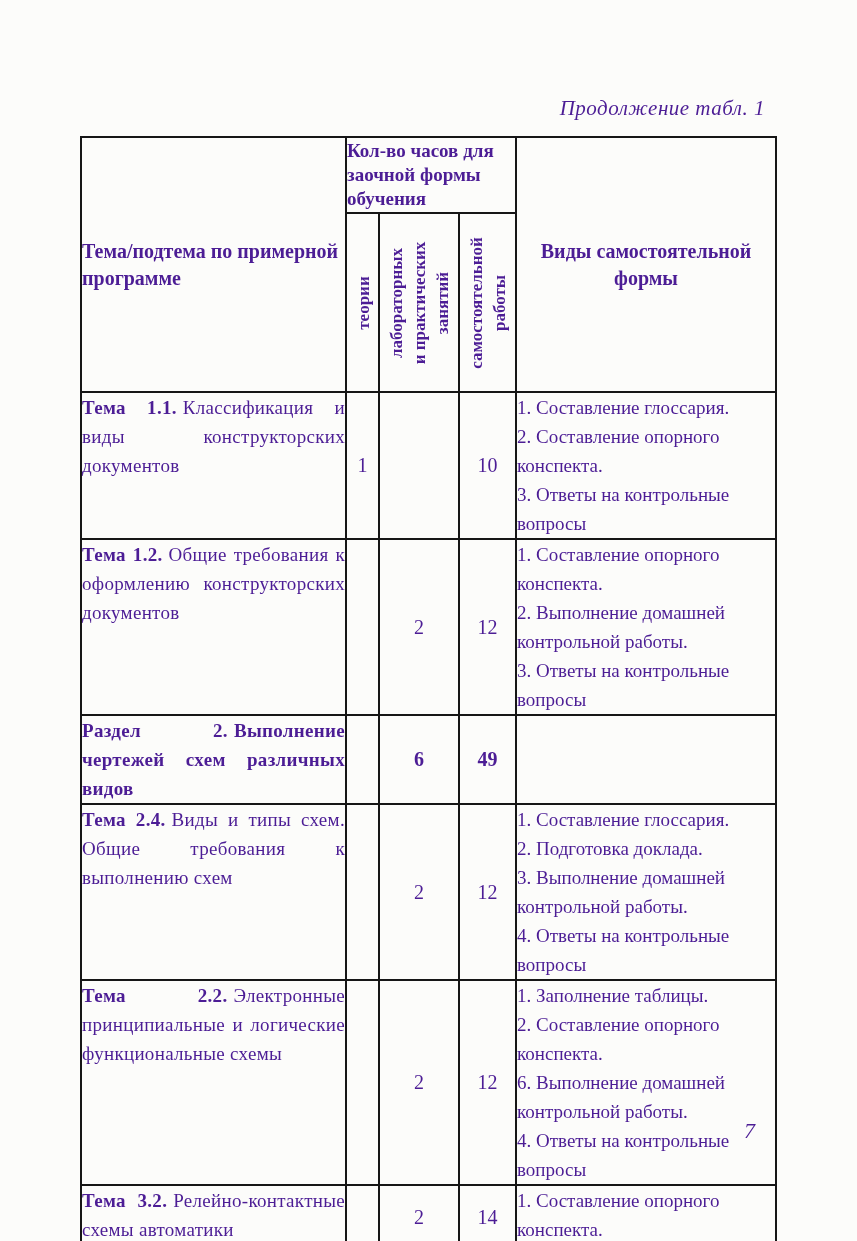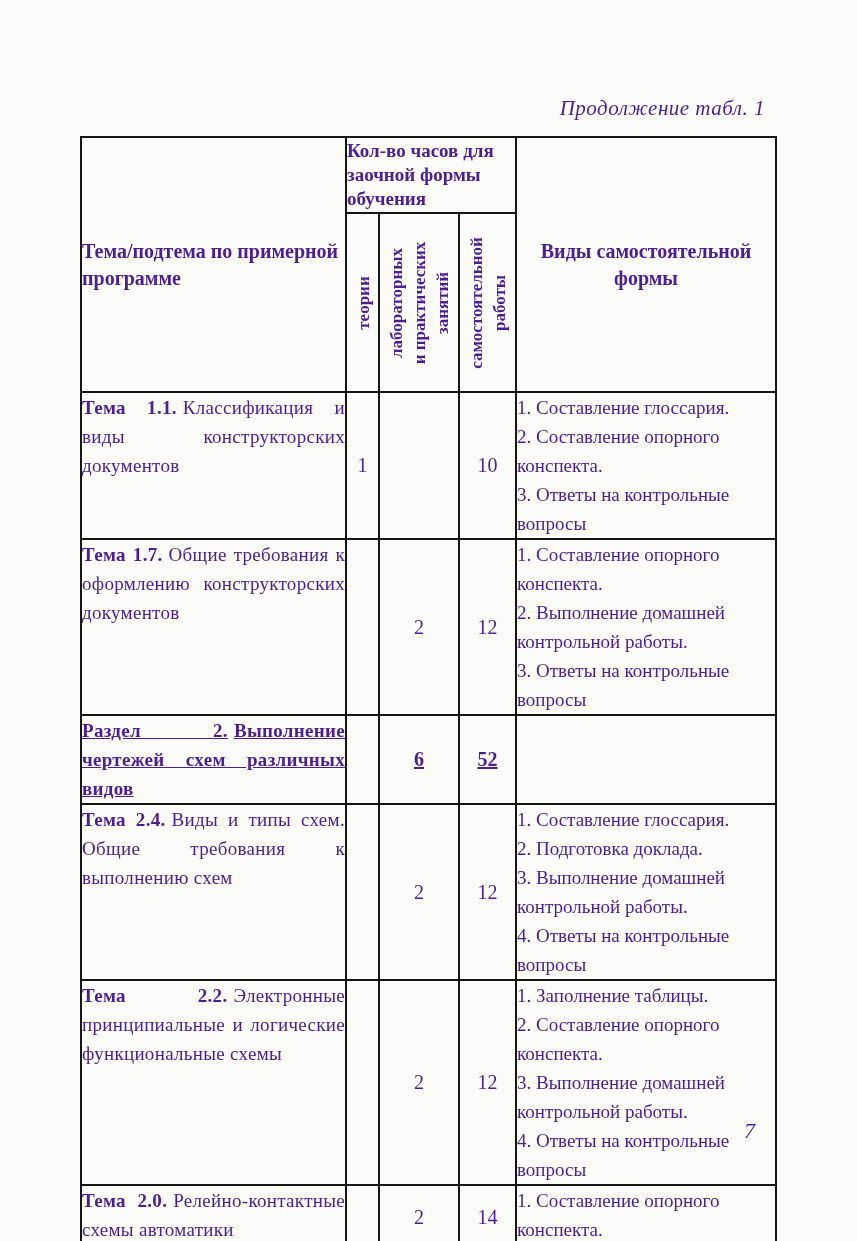--- a/index.html
+++ b/index.html
@@ -115,21 +115,21 @@
   }
   td.works {
     vertical-align: top;
     font-size: 19px;
     line-height: 29px;
     padding: 3px 6px 0 12px;
     white-space: pre-line;
     margin-top: 39px;
   }
   tr.section-row td.topic,
-  tr.section-row td.num { font-weight: bold; text-decoration: underline; }
+  tr.section-row td.num { font-weight: bold; }
 </style>
 </head>
 <body>
 
 <div class="page">
 
   <div class="continuation">Продолжение табл. 1</div>
 
   <table class="curriculum">
     <colgroup>
@@ -167,37 +167,37 @@
         <td class="num">1</td>
         <td class="num"></td>
         <td class="num">10</td>
         <td class="works">1. Составление глоссария.
 2. Составление опорного конспекта.
 3. Ответы на контрольные вопросы</td>
       </tr>
 
       <tr class="r2">
         <td class="topic">
-          <span class="lbl">Тема 1.7.</span><span>Общие требования к оформлению конструкторских документов</span>
+          <span class="lbl">Тема 1.2.</span><span>Общие требования к оформлению конструкторских документов</span>
         </td>
         <td class="num"></td>
         <td class="num">2</td>
         <td class="num">12</td>
         <td class="works">1. Составление опорного конспекта.
 2. Выполнение домашней контрольной работы.
 3. Ответы на контрольные вопросы</td>
       </tr>
 
       <tr class="r3 section-row">
         <td class="topic">
           <span class="lbl">Раздел 2.</span><span>Выполнение чертежей схем различных видов</span>
         </td>
         <td class="num"></td>
         <td class="num">6</td>
-        <td class="num">52</td>
+        <td class="num">49</td>
         <td class="works"></td>
       </tr>
 
       <tr class="r4">
         <td class="topic">
           <span class="lbl">Тема 2.4.</span><span>Виды и типы схем. Общие требования к выполнению схем</span>
         </td>
         <td class="num"></td>
         <td class="num">2</td>
         <td class="num">12</td>
@@ -209,27 +209,27 @@
 
       <tr class="r5">
         <td class="topic">
           <span class="lbl">Тема 2.2.</span><span>Электронные принципиальные и логические функциональные схемы</span>
         </td>
         <td class="num"></td>
         <td class="num">2</td>
         <td class="num">12</td>
         <td class="works">1. Заполнение таблицы.
 2. Составление опорного конспекта.
-3. Выполнение домашней контрольной работы.
+6. Выполнение домашней контрольной работы.
 4. Ответы на контрольные вопросы</td>
       </tr>
 
       <tr class="r6">
         <td class="topic">
-          <span class="lbl">Тема 2.0.</span><span>Релейно-контактные схемы автоматики</span>
+          <span class="lbl">Тема 3.2.</span><span>Релейно-контактные схемы автоматики</span>
         </td>
         <td class="num"></td>
         <td class="num">2</td>
         <td class="num">14</td>
         <td class="works">1. Составление опорного конспекта.</td>
       </tr>
     </tbody>
   </table>
 
   <div class="pagenum">7</div>

